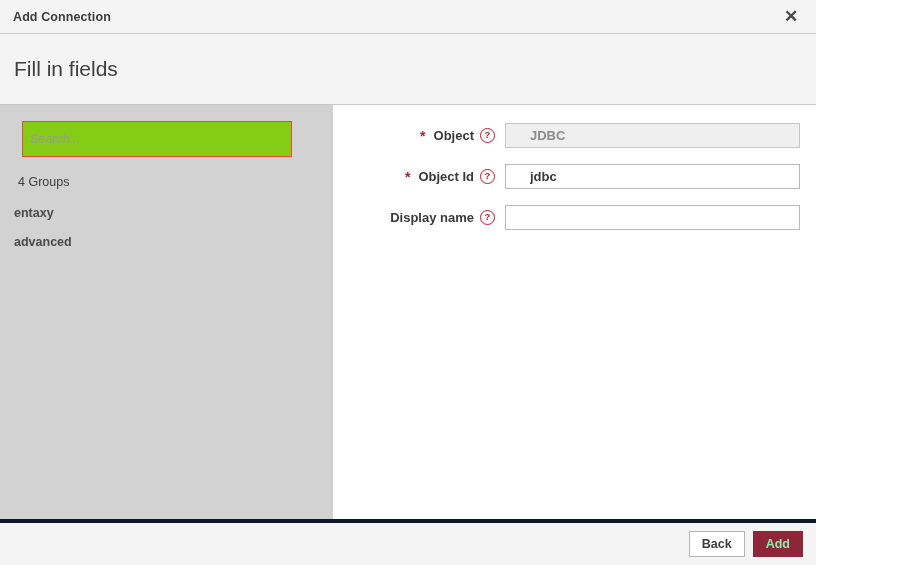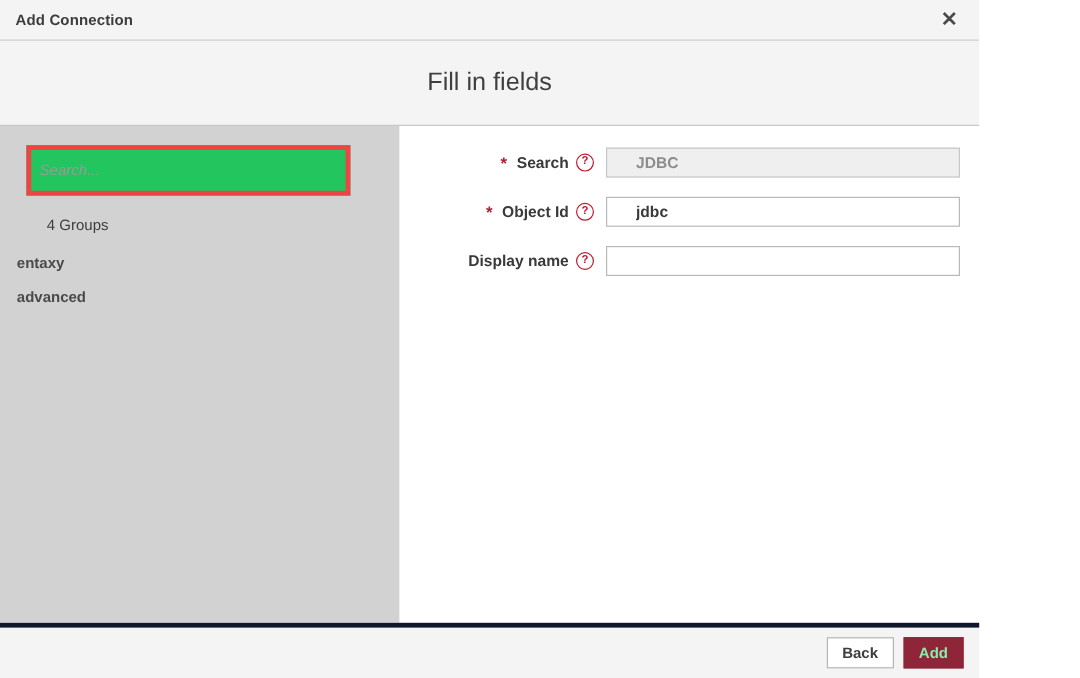--- a/index.html
+++ b/index.html
@@ -61,21 +61,20 @@
   
   .header {
     height: 71px;
     min-height: 71px;
     background: #f4f4f4;
     border-bottom: 1px solid #c8c8c8;
     display: flex;
     align-items: center;
     padding: 0 14px;
     box-sizing: border-box;
-    justify-content: center;
   }
   .header-title {
     font-size: 21px;
     font-weight: normal;
     color: #3f3f3f;
   }
 
   
   .body {
     flex: 1;
@@ -94,40 +93,39 @@
     height: 414px;
     box-sizing: border-box;
   }
   .search-wrap {
     padding: 16px 41px 0 22px;
   }
   .search-input {
     width: 100%;
     height: 24px;
     box-sizing: border-box;
-    border: 4px solid #ef4444;
-    background: #22c55e;
+    border: 1px solid #ef4444;
+    background: #84cc16;
     padding: 17px 7px;
     font-family: "Liberation Sans", sans-serif;
     font-size: 12.5px;
     color: #444444;
     outline: none;
   }
   .search-input::placeholder {
     color: #9a9a9a;
     font-style: italic;
     opacity: 1;
   }
   .groups-count {
     padding: 18px 0 0 18px;
     font-size: 12.5px;
     color: #3d3d3d;
     height: 42px;
     box-sizing: border-box;
-    margin-left: 21px;
   }
   .group-list {
     display: flex;
     flex-direction: column;
   }
   .group-item {
     height: 29px;
     line-height: 29px;
     padding-left: 14px;
     font-size: 12.5px;
@@ -267,21 +265,21 @@
         <div class="group-item">entaxy</div>
         <div class="group-item">advanced</div>
       </div>
     </div>
 
     <div class="content">
 
       <div class="form-row">
         <div class="form-label">
           <span class="req-star">*</span>
-          <span>Search</span>
+          <span>Object</span>
           <span class="help-icon">?</span>
         </div>
         <input class="field-input" type="text" disabled="" value="JDBC" style="">
       </div>
 
       <div class="form-row">
         <div class="form-label">
           <span class="req-star">*</span>
           <span>Object Id</span>
           <span class="help-icon">?</span>

